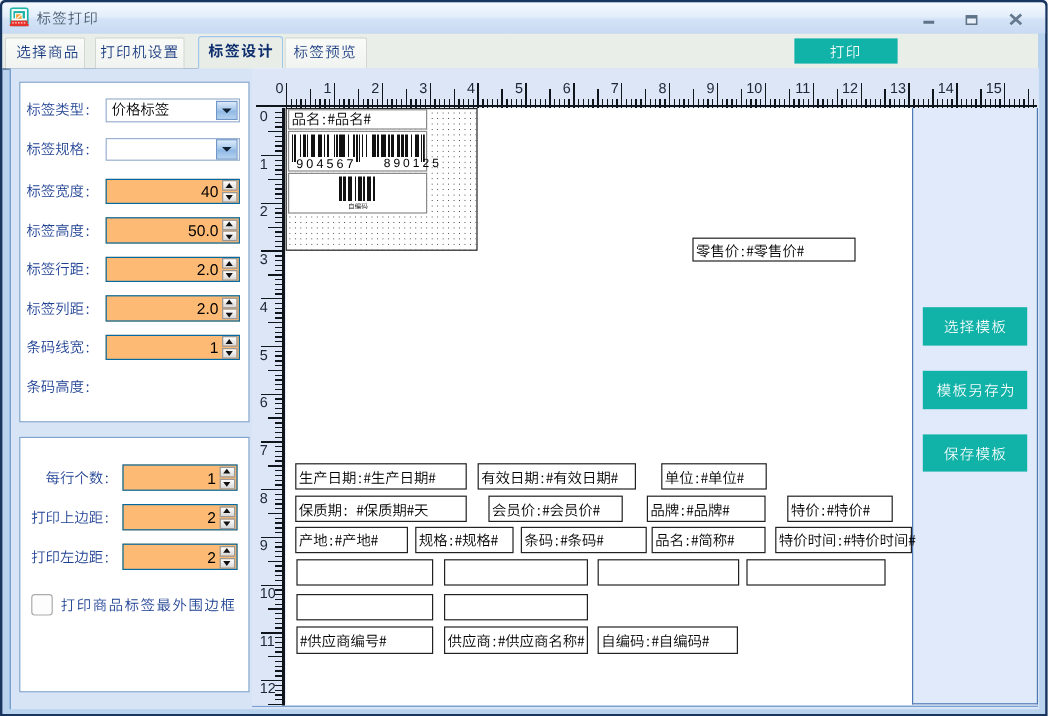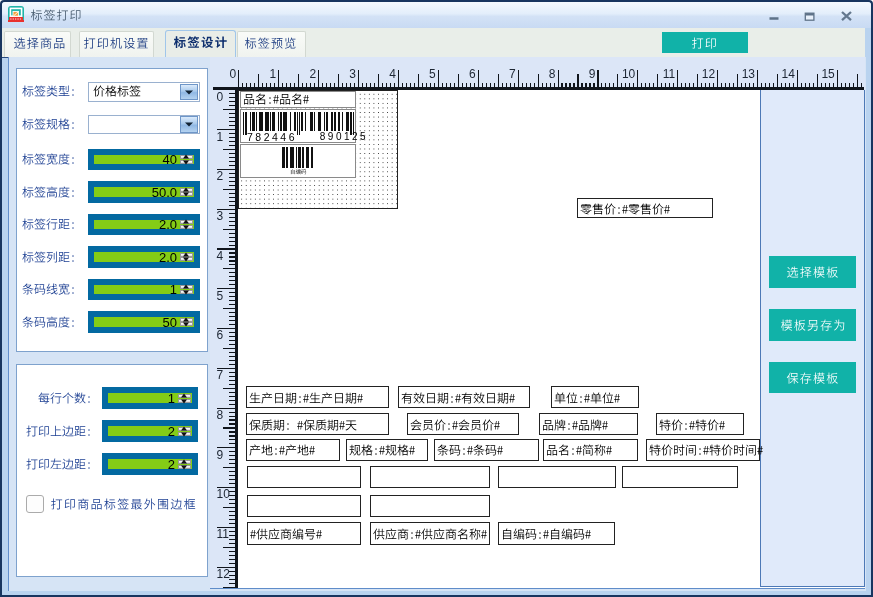--- a/index.html
+++ b/index.html
@@ -4,21 +4,21 @@
 body{font-family:"Liberation Sans",sans-serif;width:873px;height:597px;overflow:hidden}
 #win{position:absolute;left:0;top:0;width:873px;height:597px;background:#18355f;border-radius:4px 4px 0 0;overflow:hidden}
 #frame{position:absolute;left:2px;top:2px;width:869px;height:592.5px;background:#b9d3ef;border-radius:3px 3px 0 0}
 #title{position:absolute;left:2px;top:2px;width:869px;height:26px;border-radius:3px 3px 0 0;
  background:linear-gradient(#f4f9fe 0%,#e3eefb 45%,#d3e2f6 55%,#c8daf3 100%)}
 #tabstrip{position:absolute;left:2px;top:28px;width:863px;height:29px;background:#e9eee9;border-bottom:1.2px solid #27497f}
 .tab{position:absolute;top:2.5px;height:26px;background:linear-gradient(#f9fbf8,#f0f3ef);border:1px solid #d2d8d1;border-bottom:none;border-radius:2px 2px 0 0;box-sizing:border-box}
 #tabact{position:absolute;left:165px;top:30px;width:71px;height:28.3px;background:#e9ede8;border:1.2px solid #a0c6ea;border-bottom:none;border-radius:3px 3px 0 0;box-sizing:border-box}
 #page{position:absolute;left:8px;top:57.2px;width:857px;height:533.8px;background:#d6e4f5;border-left:1px solid #638fcb}
 .gbox{position:absolute;background:#fff;border:1px solid #7ea2cd;box-sizing:border-box}
-.spin{position:absolute;background:#84cc16;border:6px solid #0369a1;box-sizing:border-box}
+.spin{position:absolute;background:#fdba74;border:1px solid #0369a1;box-sizing:border-box}
 .spv{position:absolute;right:16.5px;top:1px;bottom:1px;left:2px;text-align:right;color:#000;display:flex;align-items:center;justify-content:flex-end}
 .spb{position:absolute;right:0.5px;top:0.5px;bottom:0.5px;width:13.5px;display:flex;flex-direction:column}
 .sb{flex:1;background:linear-gradient(#fefefe,#d9d9d9);border:1px solid #999;margin-bottom:0.5px;position:relative}
 .sb:last-child{margin-bottom:0}
 .tu{position:absolute;left:50%;top:50%;transform:translate(-50%,-60%);width:0;height:0;border-left:3.5px solid transparent;border-right:3.5px solid transparent;border-bottom:4px solid #111}
 .td{position:absolute;left:50%;top:50%;transform:translate(-50%,-35%);width:0;height:0;border-left:3.5px solid transparent;border-right:3.5px solid transparent;border-top:4px solid #111}
 .cmb{position:absolute;background:#fff;border:1px solid #9ab1cf;box-sizing:border-box}
 .cbtn{position:absolute;right:0.5px;top:0.5px;bottom:0.5px;width:16px;background:linear-gradient(#dcebfb,#a8c9ec 45%,#90b8e4 55%,#b4d2f0);border:1px solid #6e96c8;position:absolute}
 .tdn{position:absolute;left:50%;top:50%;transform:translate(-50%,-40%);width:0;height:0;border-left:4px solid transparent;border-right:4px solid transparent;border-top:4.5px solid #123;}
 #canvas{position:absolute;left:210px;top:57.2px;width:655px;height:530.8px;background:#fff;border-bottom:1px solid #5f8cc9}
@@ -241,31 +241,20 @@
     </div>
     <svg class="" style="position:absolute;left:22px;top:314.55px;overflow:visible" width="55" height="16" viewBox="0 0 55 16">
       <g fill="#1c3f92" transform="translate(0,11.56) scale(0.012000,-0.012000)">
         <use href="#g6761" x="0"></use>
         <use href="#g7801" x="1000"></use>
         <use href="#g9ad8" x="2000"></use>
         <use href="#g5ea6" x="3000"></use>
         <use href="#g3a" x="4117"></use>
       </g>
     </svg>
-    <div class="spin" style="left:88px;top:311.3px;width:111.5px;height:21.5px">
-      <div class="spv" style="font-size:13px">50</div>
-      <div class="spb">
-        <div class="sb">
-          <span class="tu"></span>
-        </div>
-        <div class="sb">
-          <span class="td"></span>
-        </div>
-      </div>
-    </div>
     <svg class="" style="position:absolute;left:37.5px;top:390.8px;overflow:visible" width="55" height="16" viewBox="0 0 55 16">
       <g fill="#1c3f92" transform="translate(0,11.56) scale(0.012000,-0.012000)">
         <use href="#g6bcf" x="0"></use>
         <use href="#g884c" x="1000"></use>
         <use href="#g4e2a" x="2000"></use>
         <use href="#g6570" x="3000"></use>
         <use href="#g3a" x="4117"></use>
       </g>
     </svg>
     <div class="spin" style="left:102px;top:387.3px;width:95.5px;height:22px">
@@ -745,21 +734,21 @@
         <rect x="82.96" y="0" width="2.34" height="18.5"></rect>
         <rect x="87.63" y="0" width="2.34" height="18.5"></rect>
         <rect x="91.14" y="0" width="2.34" height="18.5"></rect>
         <rect x="94.64" y="0" width="2.34" height="18.5"></rect>
         <rect x="99.32" y="0" width="1.17" height="18.5"></rect>
         <rect x="102.82" y="0" width="3.51" height="18.5"></rect>
         <rect x="107.49" y="0" width="1.17" height="23.5"></rect>
         <rect x="109.83" y="0" width="1.17" height="23.5"></rect>
       </g>
     </svg>
-    <div style="position:absolute;z-index:6;left:246px;top:130.7px;width:52px;text-align:center;font-size:10.5px;letter-spacing:2.5px;color:#000">782446</div>
+    <div style="position:absolute;z-index:6;left:246px;top:130.7px;width:52px;text-align:center;font-size:10.5px;letter-spacing:2.5px;color:#000">904567</div>
     <div style="position:absolute;z-index:6;left:318px;top:130.7px;width:52px;text-align:center;font-size:10px;letter-spacing:2.5px;color:#000">890125</div>
     <div style="position:absolute;left:239.8px;top:144.4px;width:116.0px;height:33.29999999999998px;background:#fff;border:1px solid #8a8a8a;box-sizing:border-box;z-index:5"></div>
     <svg style="position:absolute;z-index:6;left:282px;top:147.2px" width="31" height="20.5" viewBox="0 0 30.5 20.5" shape-rendering="crispEdges">
       <g fill="#111">
         <rect x="0.00" y="0" width="2.86" height="20.5"></rect>
         <rect x="3.81" y="0" width="1.91" height="20.5"></rect>
         <rect x="7.62" y="0" width="3.81" height="20.5"></rect>
         <rect x="13.34" y="0" width="0.95" height="20.5"></rect>
         <rect x="16.20" y="0" width="2.86" height="20.5"></rect>
         <rect x="20.02" y="0" width="1.91" height="20.5"></rect>

